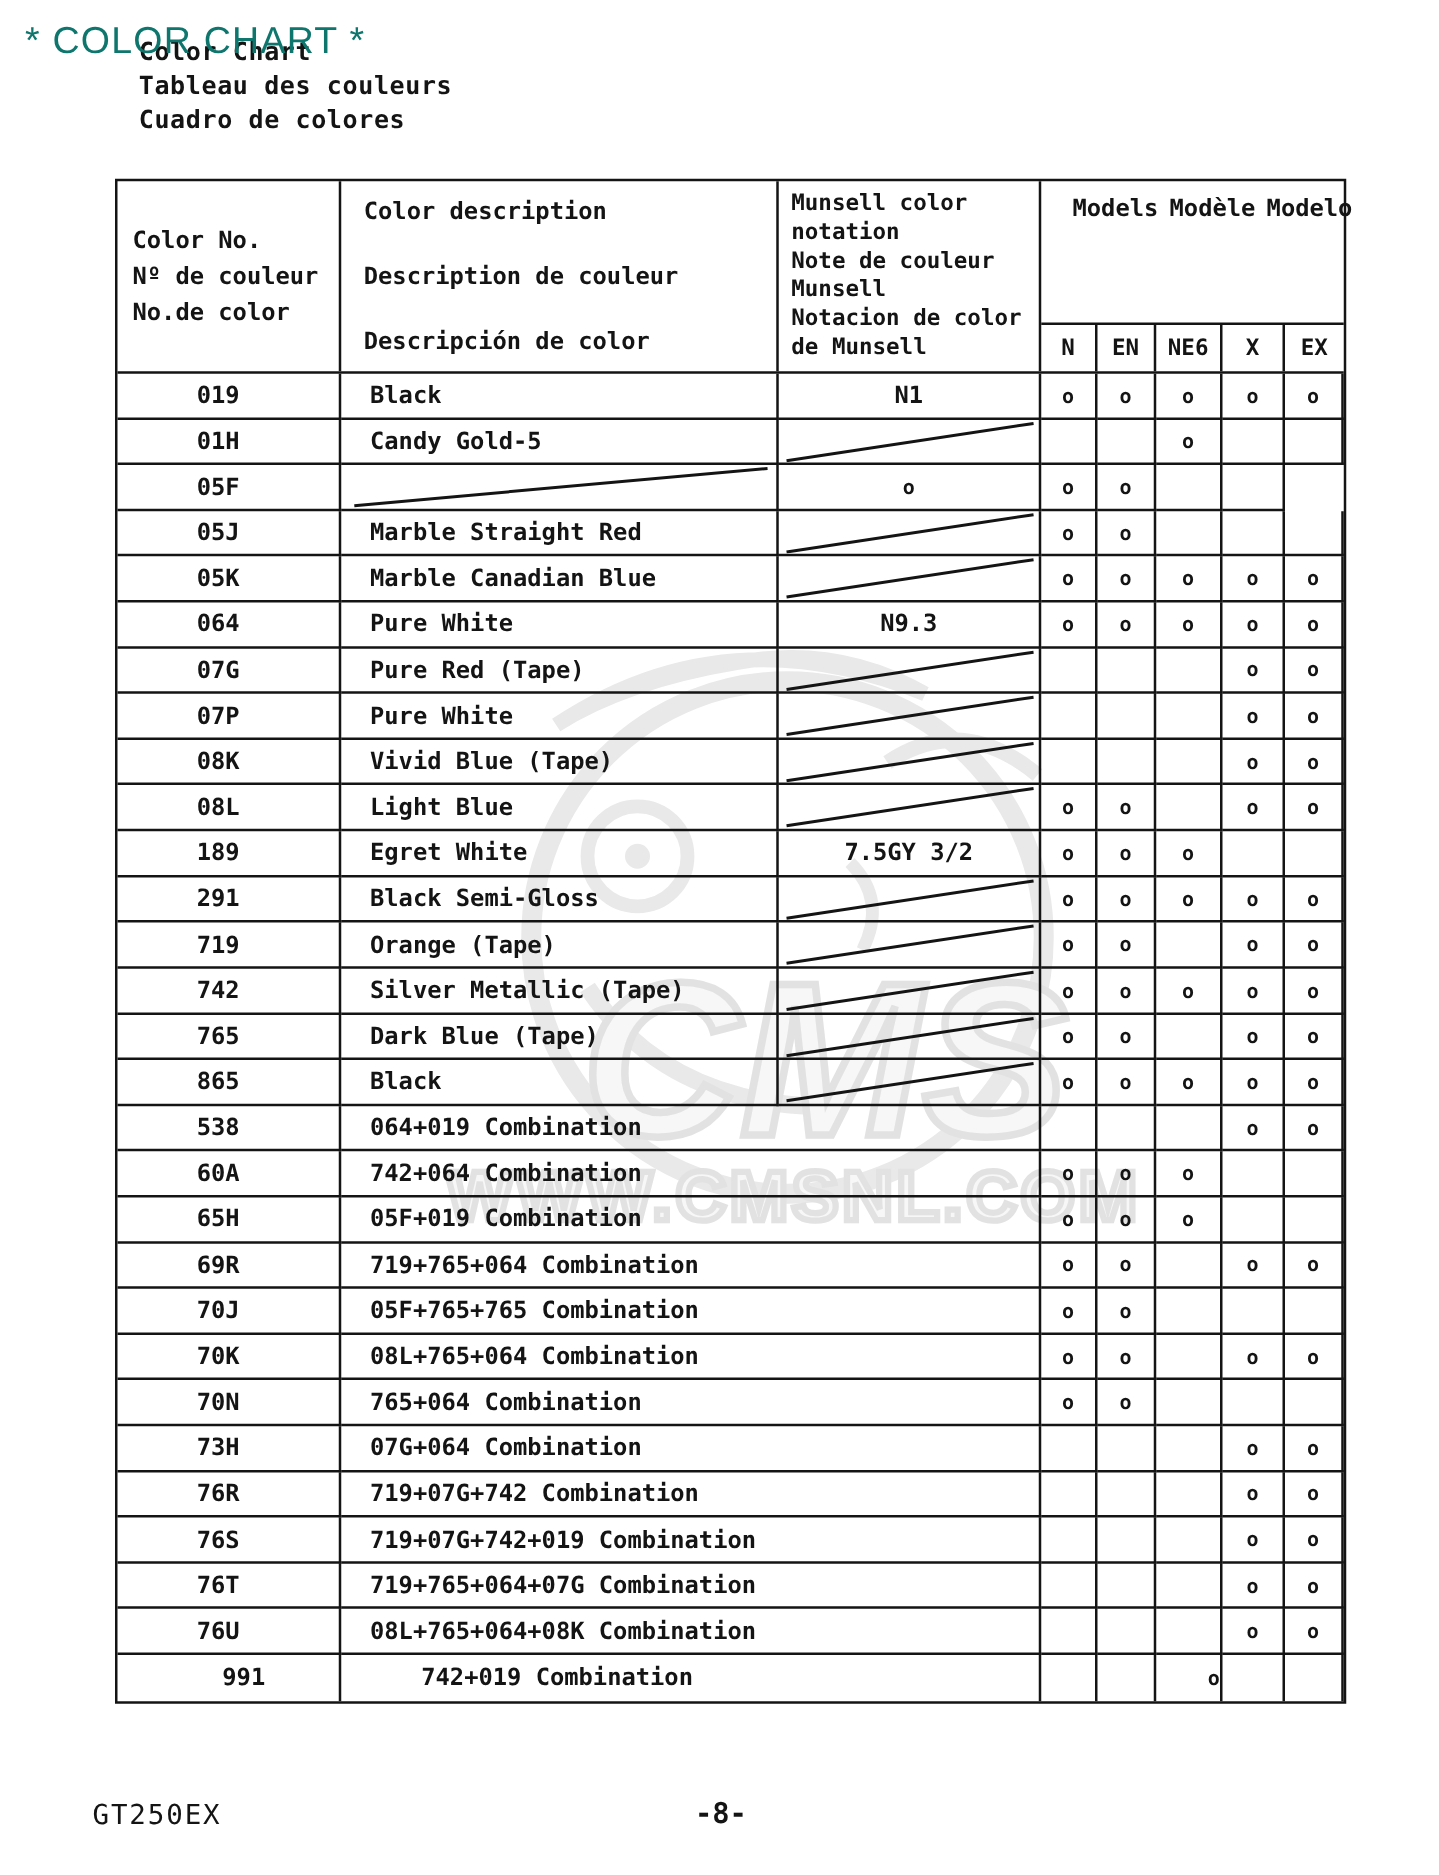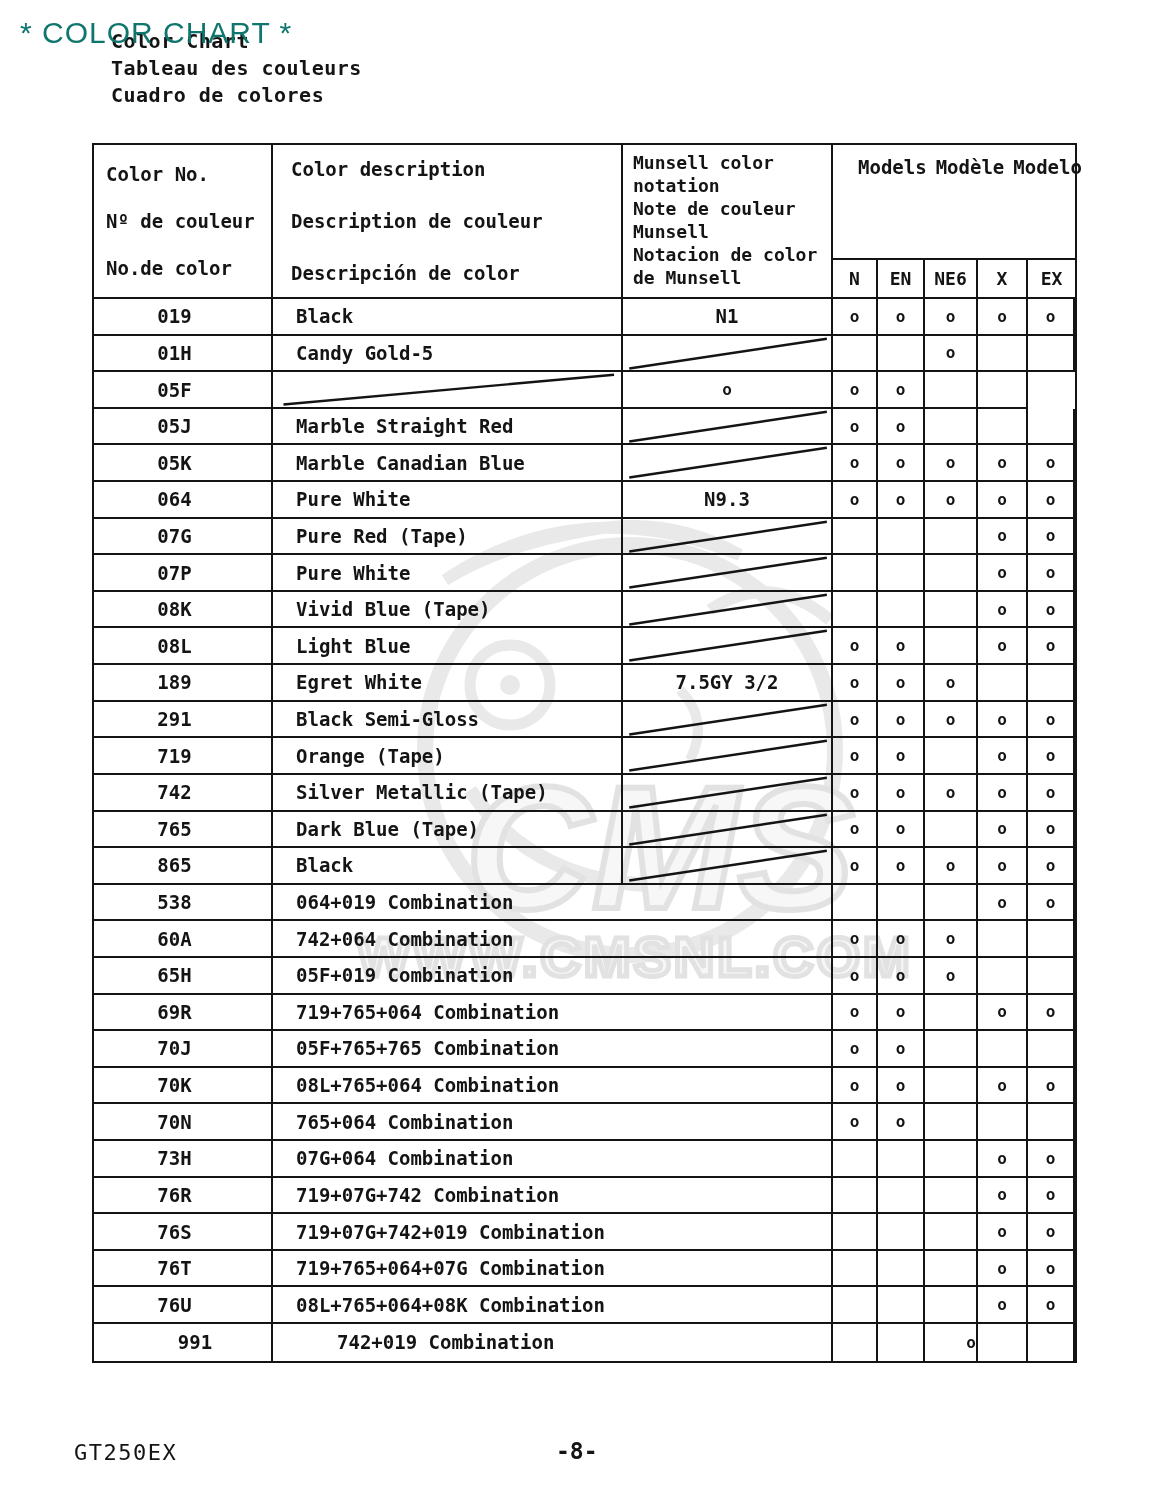--- a/index.html
+++ b/index.html
@@ -36,21 +36,21 @@
     position:absolute; left:92px; top:143px; width:985px; z-index:1;
     border:2px solid #141414; box-sizing:border-box;
   }
   .thead {
     display:grid;
     grid-template-columns:179px 350px 210px 45px 47px 53px 50px 47px;
     grid-template-rows:115px 37px;
   }
   .hc { box-sizing:border-box; border-right:2px solid #141414; }
   .hc1,.hc2,.hc3 { grid-row:1/3; display:flex; flex-direction:column; }
-  .hc1 { grid-column:1; justify-content:center; gap:25px; padding-left:12px; }
+  .hc1 { grid-column:1; justify-content:center; gap:7px; padding-left:12px; }
   .hc2 { grid-column:2; justify-content:center; gap:30px; padding-left:18px; }
   .hc3 { grid-column:3; padding:6px 4px 0 10px; }
   .hc1 div,.hc2 div { font-size:19px; font-weight:bold; }
   .hc3 div { font-size:18px; font-weight:bold; line-height:23px; }
   .models-title {
     grid-column:4/9; grid-row:1; box-sizing:border-box;
     border-bottom:2px solid #141414;
     display:flex; flex-direction:row; padding:11px 0 0 25px; gap:9px;
   }
   .models-title div { font-size:19px; font-weight:bold; }

